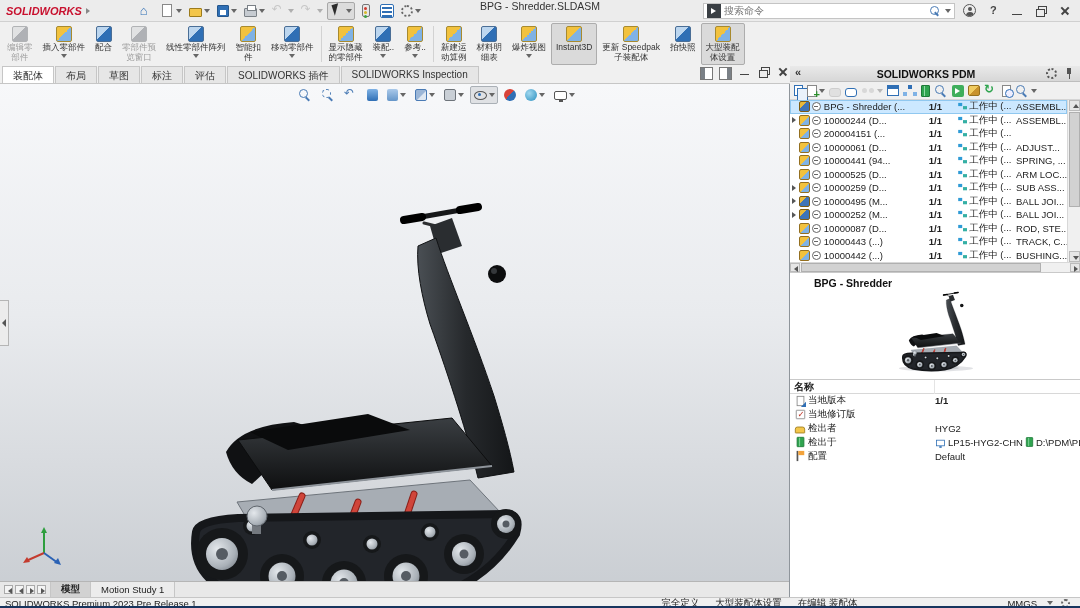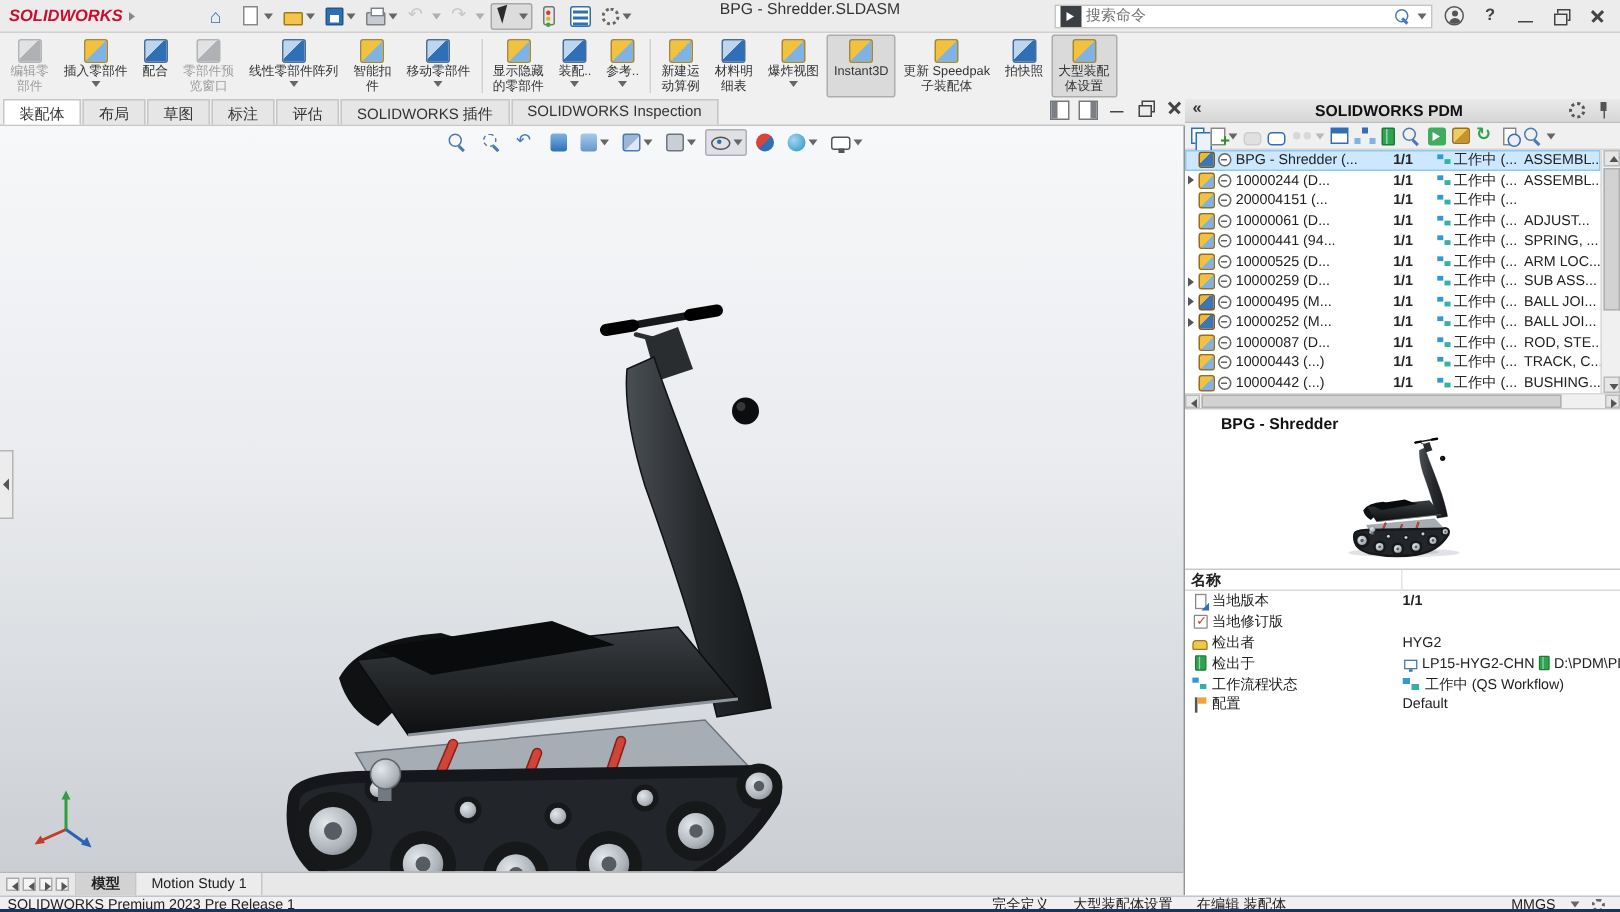--- a/index.html
+++ b/index.html
@@ -774,30 +774,20 @@
           <span class="p-name">检出于</span>
           <span class="p-val">
             <span class="icn icn--computer"></span>
             <span>LP15-HYG2-CHN</span>
             <span class="icn icn--vault"></span>
             <span>D:\PDM\PD...</span>
           </span>
         </div>
         <div class="prow">
           <span class="p-ic">
-            <span class="icn icn--workflow"></span>
-          </span>
-          <span class="p-name">工作流程状态</span>
-          <span class="p-val">
-            <span class="flowic"></span>
-            <span>工作中 (QS Workflow)</span>
-          </span>
-        </div>
-        <div class="prow">
-          <span class="p-ic">
             <span class="icn icn--config-flag"></span>
           </span>
           <span class="p-name">配置</span>
           <span class="p-val">
             <span>Default</span>
           </span>
         </div>
       </div>
   </div>
 

